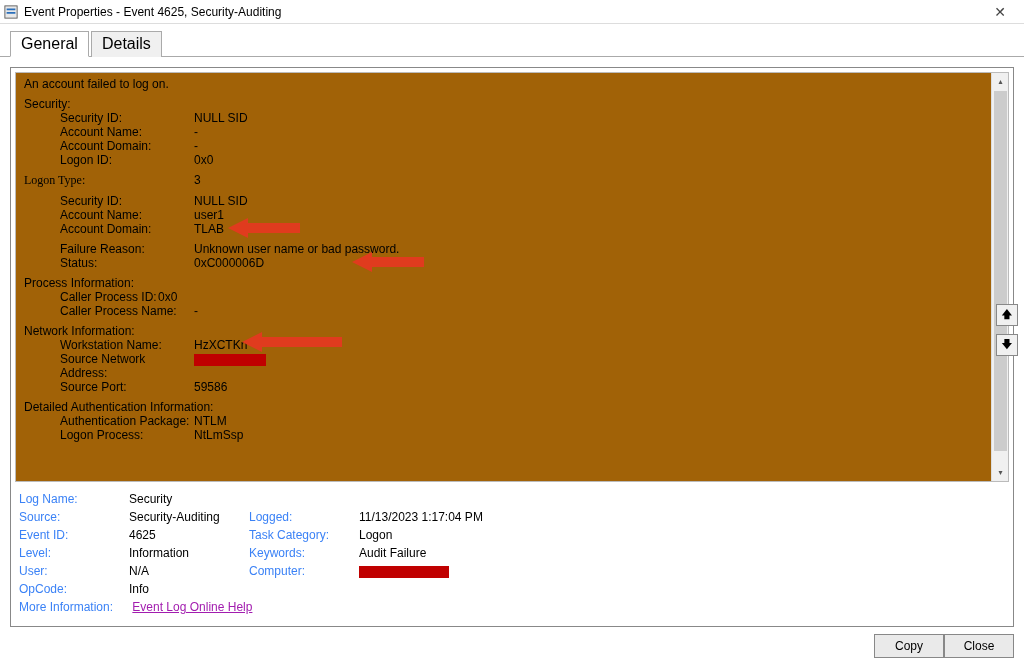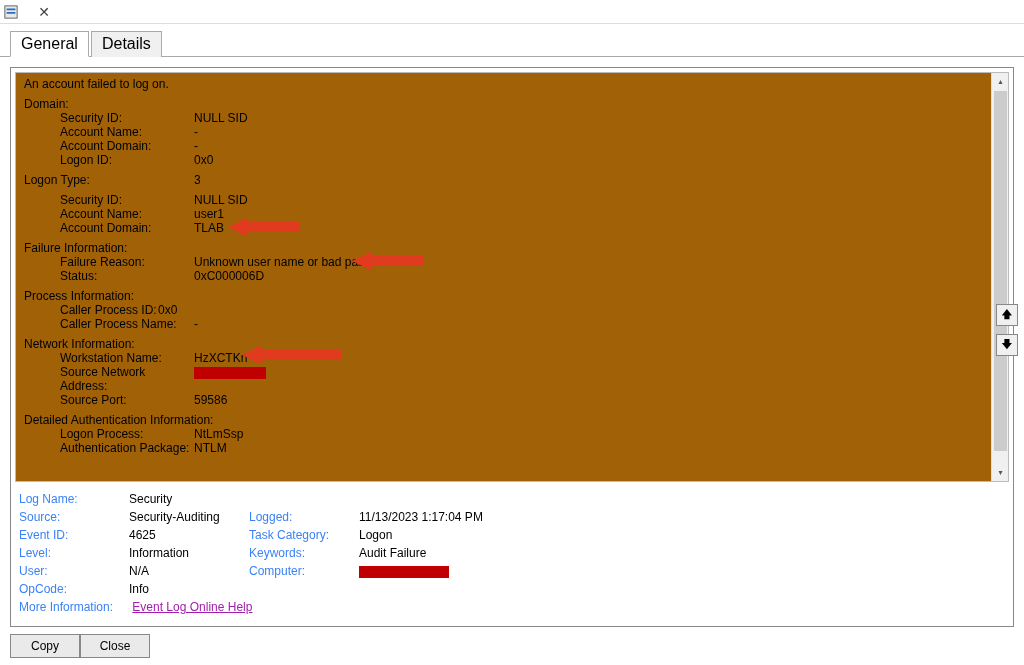--- a/index.html
+++ b/index.html
@@ -89,21 +89,21 @@
     position: absolute;
     left: 2px; width: 13px;
     top: 18px; height: 360px;
     background: #ccc;
   }
   .section { margin-bottom: 6px; }
   .sec-title { }
   .kv { display: flex; }
   .kv .k { width: 170px; padding-left: 36px; }
   .kv .v { }
-  .kv.lvl1 .k { padding-left: 0; width: 134px; }
+  .kv.lvl1 .k { padding-left: 0; width: 134px; font-family: Liberation Serif, serif; }
   .redacted {
     display: inline-block;
     width: 72px; height: 12px;
     background: #c00000;
     vertical-align: middle;
   }
   .arrow {
     position: absolute;
     width: 72px; height: 20px;
     pointer-events: none;
@@ -134,21 +134,21 @@
     font-size: 11px;
     cursor: pointer;
   }
   .footer {
     position: absolute;
     left: 0; right: 0; bottom: 0;
     height: 38px;
     display: flex;
     align-items: center;
     padding: 0 10px;
-    justify-content: flex-start;
+    justify-content: flex-end;
   }
   .btn {
     min-width: 70px;
     padding: 4px 12px;
     border: 1px solid #888;
     background: #eaeaea;
     cursor: pointer;
     font-size: 12px;
     text-align: center;
   }
@@ -158,37 +158,38 @@
 <body>
 
 <div class="titlebar">
   <span class="title-icon">
     <svg viewBox="0 0 16 16" width="14" height="14">
         <rect x="1" y="1" width="14" height="14" fill="#e8e8e8" stroke="#555"></rect>
         <rect x="3" y="4" width="10" height="2" fill="#2a6fbb"></rect>
         <rect x="3" y="8" width="10" height="2" fill="#2a6fbb"></rect>
       </svg>
   </span>
+  <span class="title-text">Event Properties - Event 4625, Security-Auditing</span>
   <span class="close-x">✕</span>
 </div>
 
 <div class="tabstrip">
   <div class="tab active">General</div>
   <div class="tab">Details</div>
 </div>
 
 <div class="panel">
   <div class="scrollarea">
 
     <div class="section">
       <div>An account failed to log on.</div>
     </div>
 
     <div class="section">
-      <div class="sec-title">Domain:</div>
+      <div class="sec-title">Security:</div>
       <div class="kv">
           <div class="k">Security ID:</div>
           <div class="v">NULL SID</div>
         </div>
       <div class="kv">
           <div class="k">Account Name:</div>
           <div class="v">-</div>
         </div>
       <div class="kv">
           <div class="k">Account Domain:</div>
@@ -219,21 +220,20 @@
       <div class="kv">
           <div class="k">Account Domain:</div>
           <div class="v">TLAB</div>
         </div>
       <svg class="arrow" style="left:204px; top:24px" viewBox="0 0 72 20">
           <polygon points="0,10 20,0 20,5 72,5 72,15 20,15 20,20" fill="#e03b1e"></polygon>
         </svg>
     </div>
 
     <div class="section" style="position:relative">
-      <div class="sec-title">Failure Information:</div>
       <div class="kv">
           <div class="k">Failure Reason:</div>
           <div class="v">Unknown user name or bad password.</div>
         </div>
       <div class="kv">
           <div class="k">Status:</div>
           <div class="v">0xC000006D</div>
         </div>
       <svg class="arrow" style="left:328px; top:10px" viewBox="0 0 72 20">
           <polygon points="0,10 20,0 20,5 72,5 72,15 20,15 20,20" fill="#e03b1e"></polygon>
@@ -267,26 +267,26 @@
           <div class="v">59586</div>
         </div>
       <svg class="arrow" style="left:218px; top:8px;width:100px" viewBox="0 0 100 20">
           <polygon points="0,10 20,0 20,5 100,5 100,15 20,15 20,20" fill="#e03b1e"></polygon>
         </svg>
     </div>
 
     <div class="section">
       <div class="sec-title">Detailed Authentication Information:</div>
       <div class="kv">
+          <div class="k">Authentication Package:</div>
+          <div class="v">NTLM</div>
+        </div>
+      <div class="kv">
           <div class="k">Logon Process:</div>
           <div class="v">NtLmSsp</div>
-        </div>
-      <div class="kv">
-          <div class="k">Authentication Package:</div>
-          <div class="v">NTLM</div>
         </div>
 
     </div>
 
     <div class="scroll-track">
       <div class="scroll-up">▴</div>
       <div class="scroll-thumb"></div>
       <div class="scroll-down">▾</div>
     </div>
   </div>

